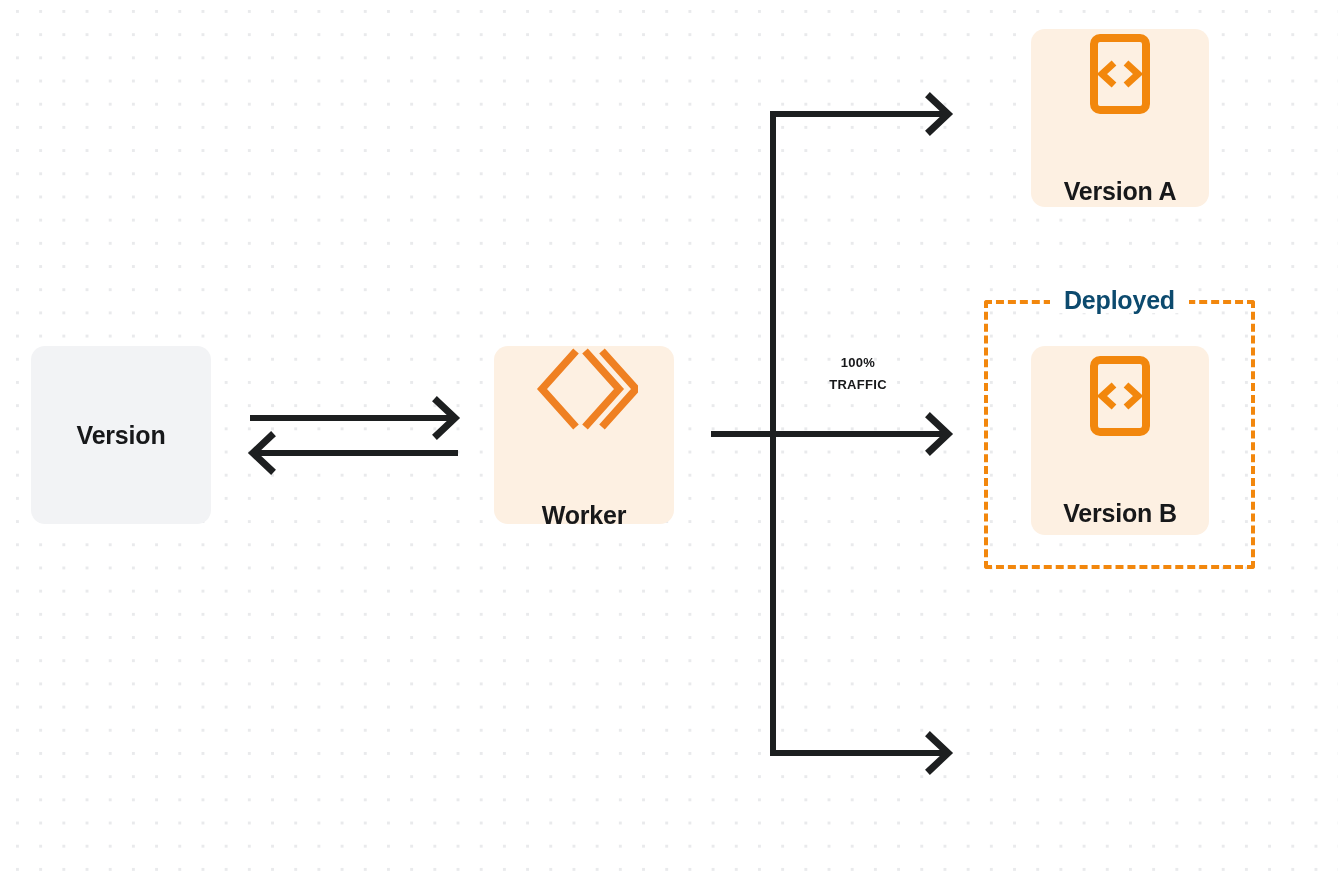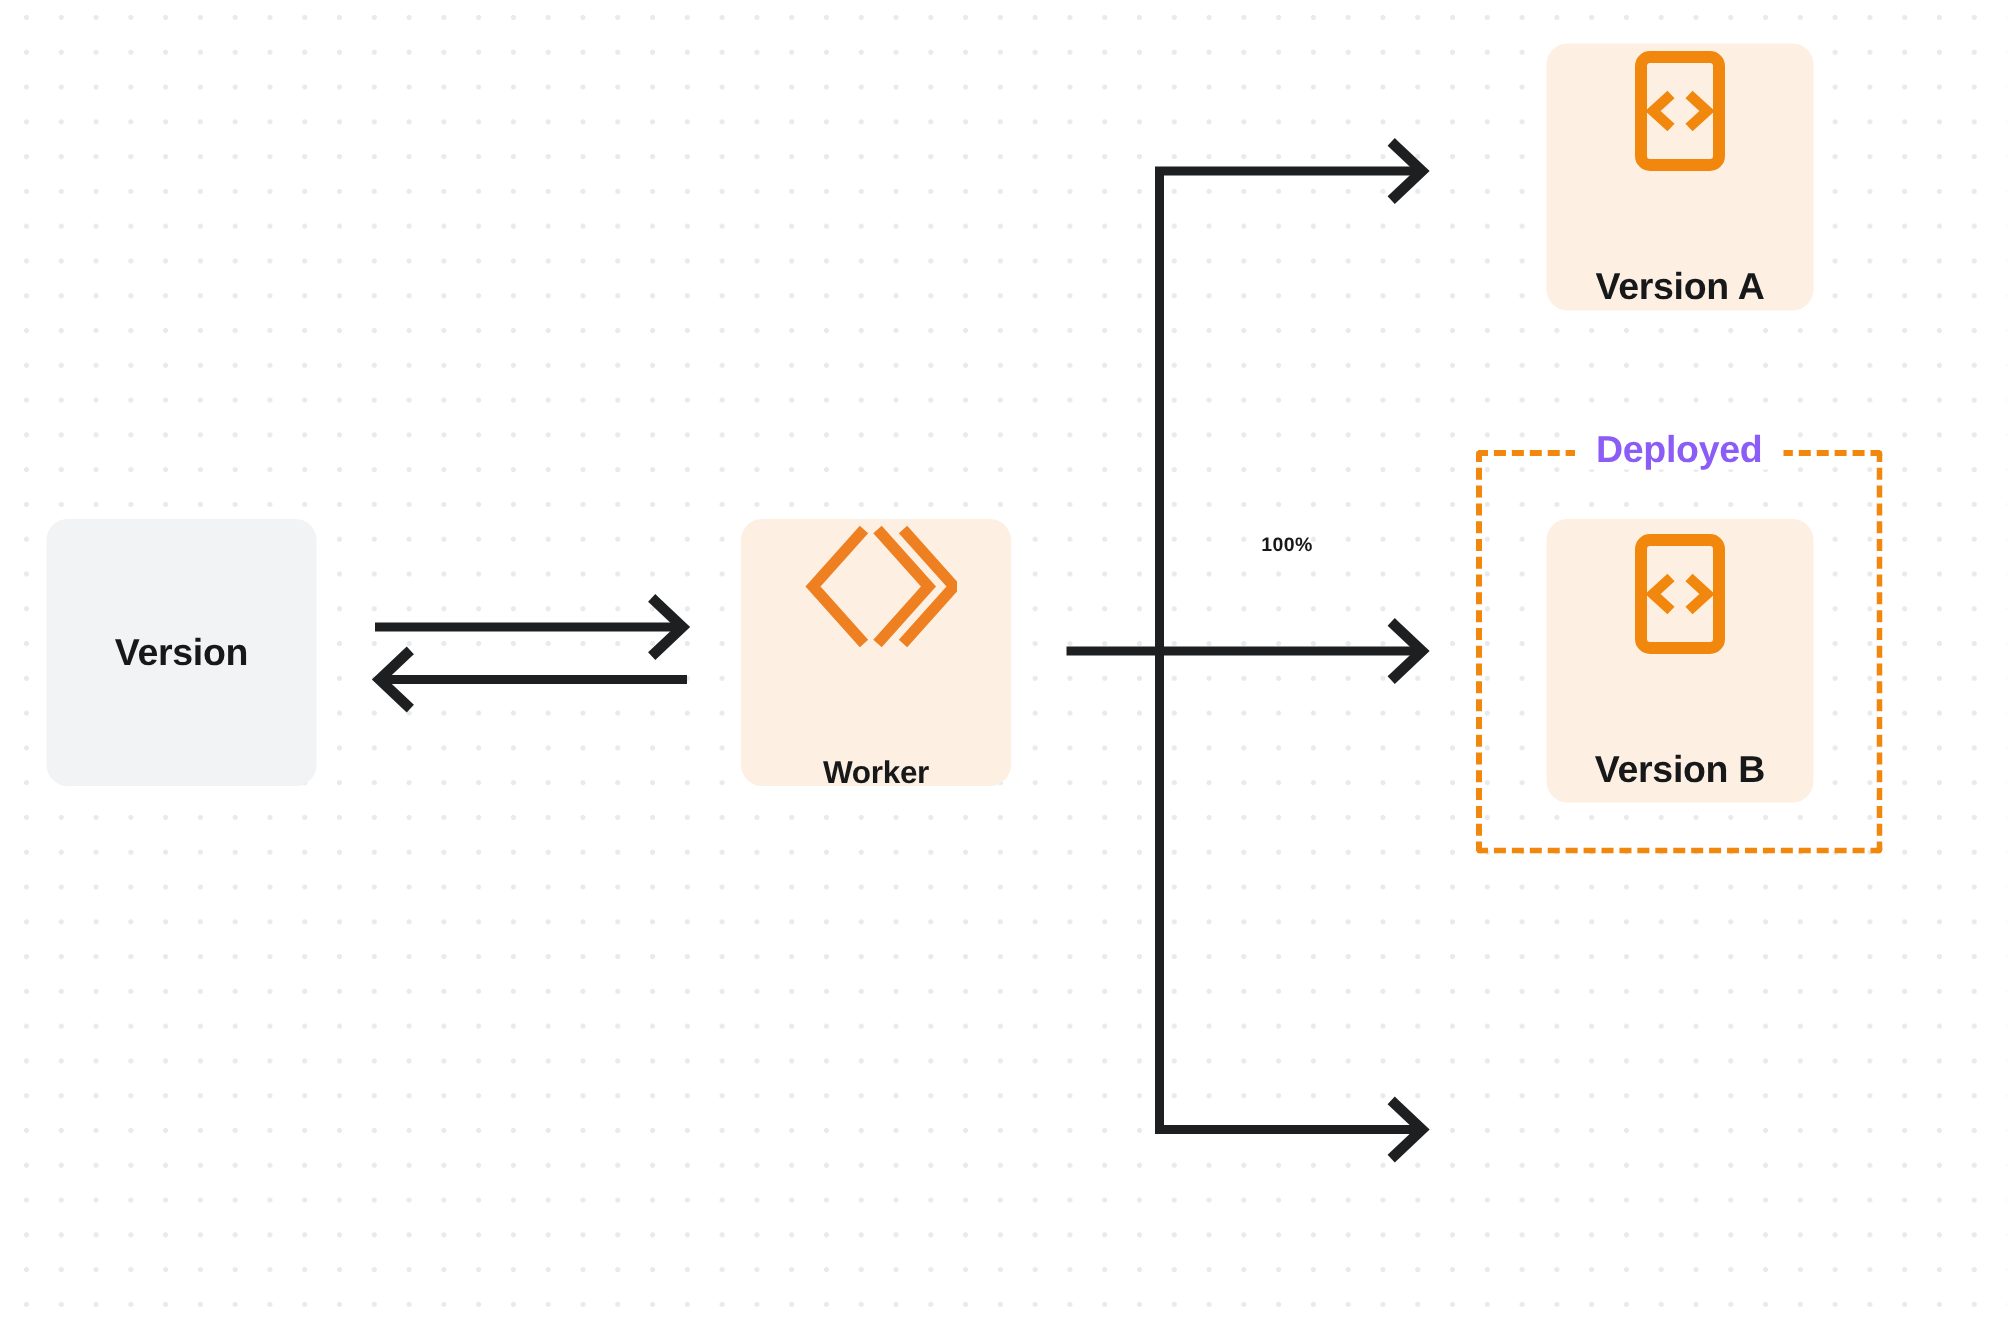--- a/index.html
+++ b/index.html
@@ -40,36 +40,36 @@
 
   .node-label {
     font-weight: bold;
     color: #17181a;
     letter-spacing: -0.2px;
     text-align: center;
     line-height: 1;
   }
 
   .client-label { font-size: 25px; }
-  .worker-label { font-size: 21px; margin-top: 28px; }
+  .worker-label { font-size: 25px; margin-top: 28px; }
   .version-label { font-size: 25px; margin-top: 24px; }
 
   .worker-glyph { width: 108px; height: 92px; display: block; }
   .code-glyph { width: 62px; height: 82px; display: block; }
 
   .deployed-box {
     position: absolute;
     box-sizing: border-box;
     border: 4px dashed #f2870d;
     border-radius: 3px;
   }
   .deployed-label {
     position: absolute;
     background: #ffffff;
-    color: #8b5cf6;
+    color: #0c4a6e;
     font-size: 25px;
     font-weight: bold;
     line-height: 1;
     padding: 0 14px;
     letter-spacing: -0.2px;
     white-space: nowrap;
   }
 
   .traffic-label {
     position: absolute;
@@ -139,20 +139,21 @@
     </g>
 
     <g>
       <path class="wire" d="M 770 753 L 945 753"></path>
       <path class="head" d="M 930 736 L 948 753 L 930 770"></path>
     </g>
   </svg>
 
   <div class="traffic-label" style="left:783px; top:352px; width:150px;">
     <div>100%</div>
+    <div>TRAFFIC</div>
   </div>
 
   <div class="node node-client" style="left:31px; top:346px; width:180px; height:178px;">
     <div class="node-label client-label">Version</div>
   </div>
 
   <div class="node node-worker" style="left:494px; top:346px; width:180px; height:178px;">
     <span class="worker-glyph">
       <svg viewBox="0 0 108 92" width="108" height="92" aria-hidden="true">
         <g fill="none" stroke="#ef8022" stroke-width="7.5" stroke-linecap="butt" stroke-linejoin="miter">

